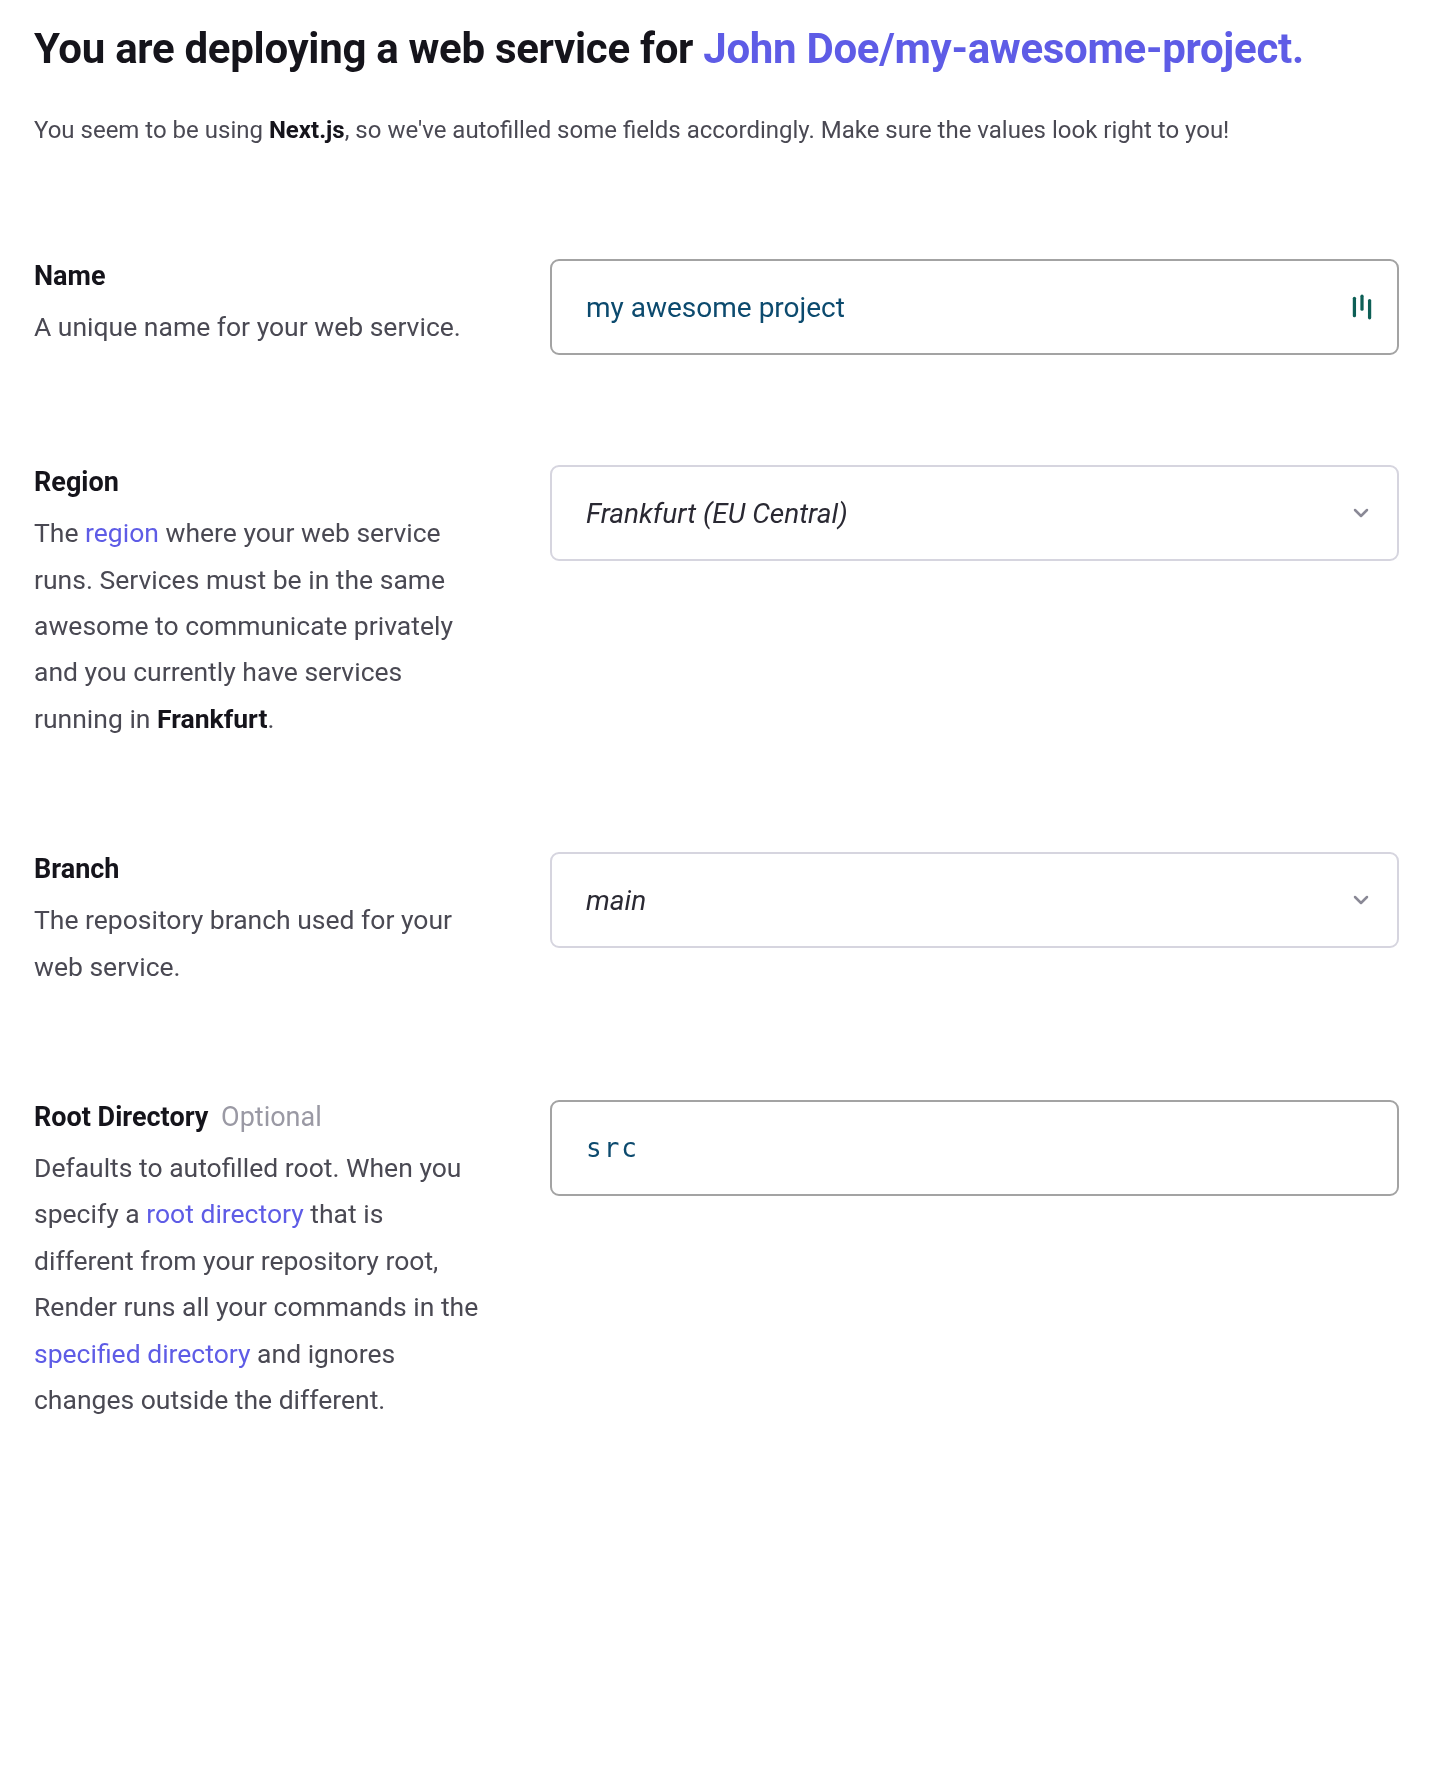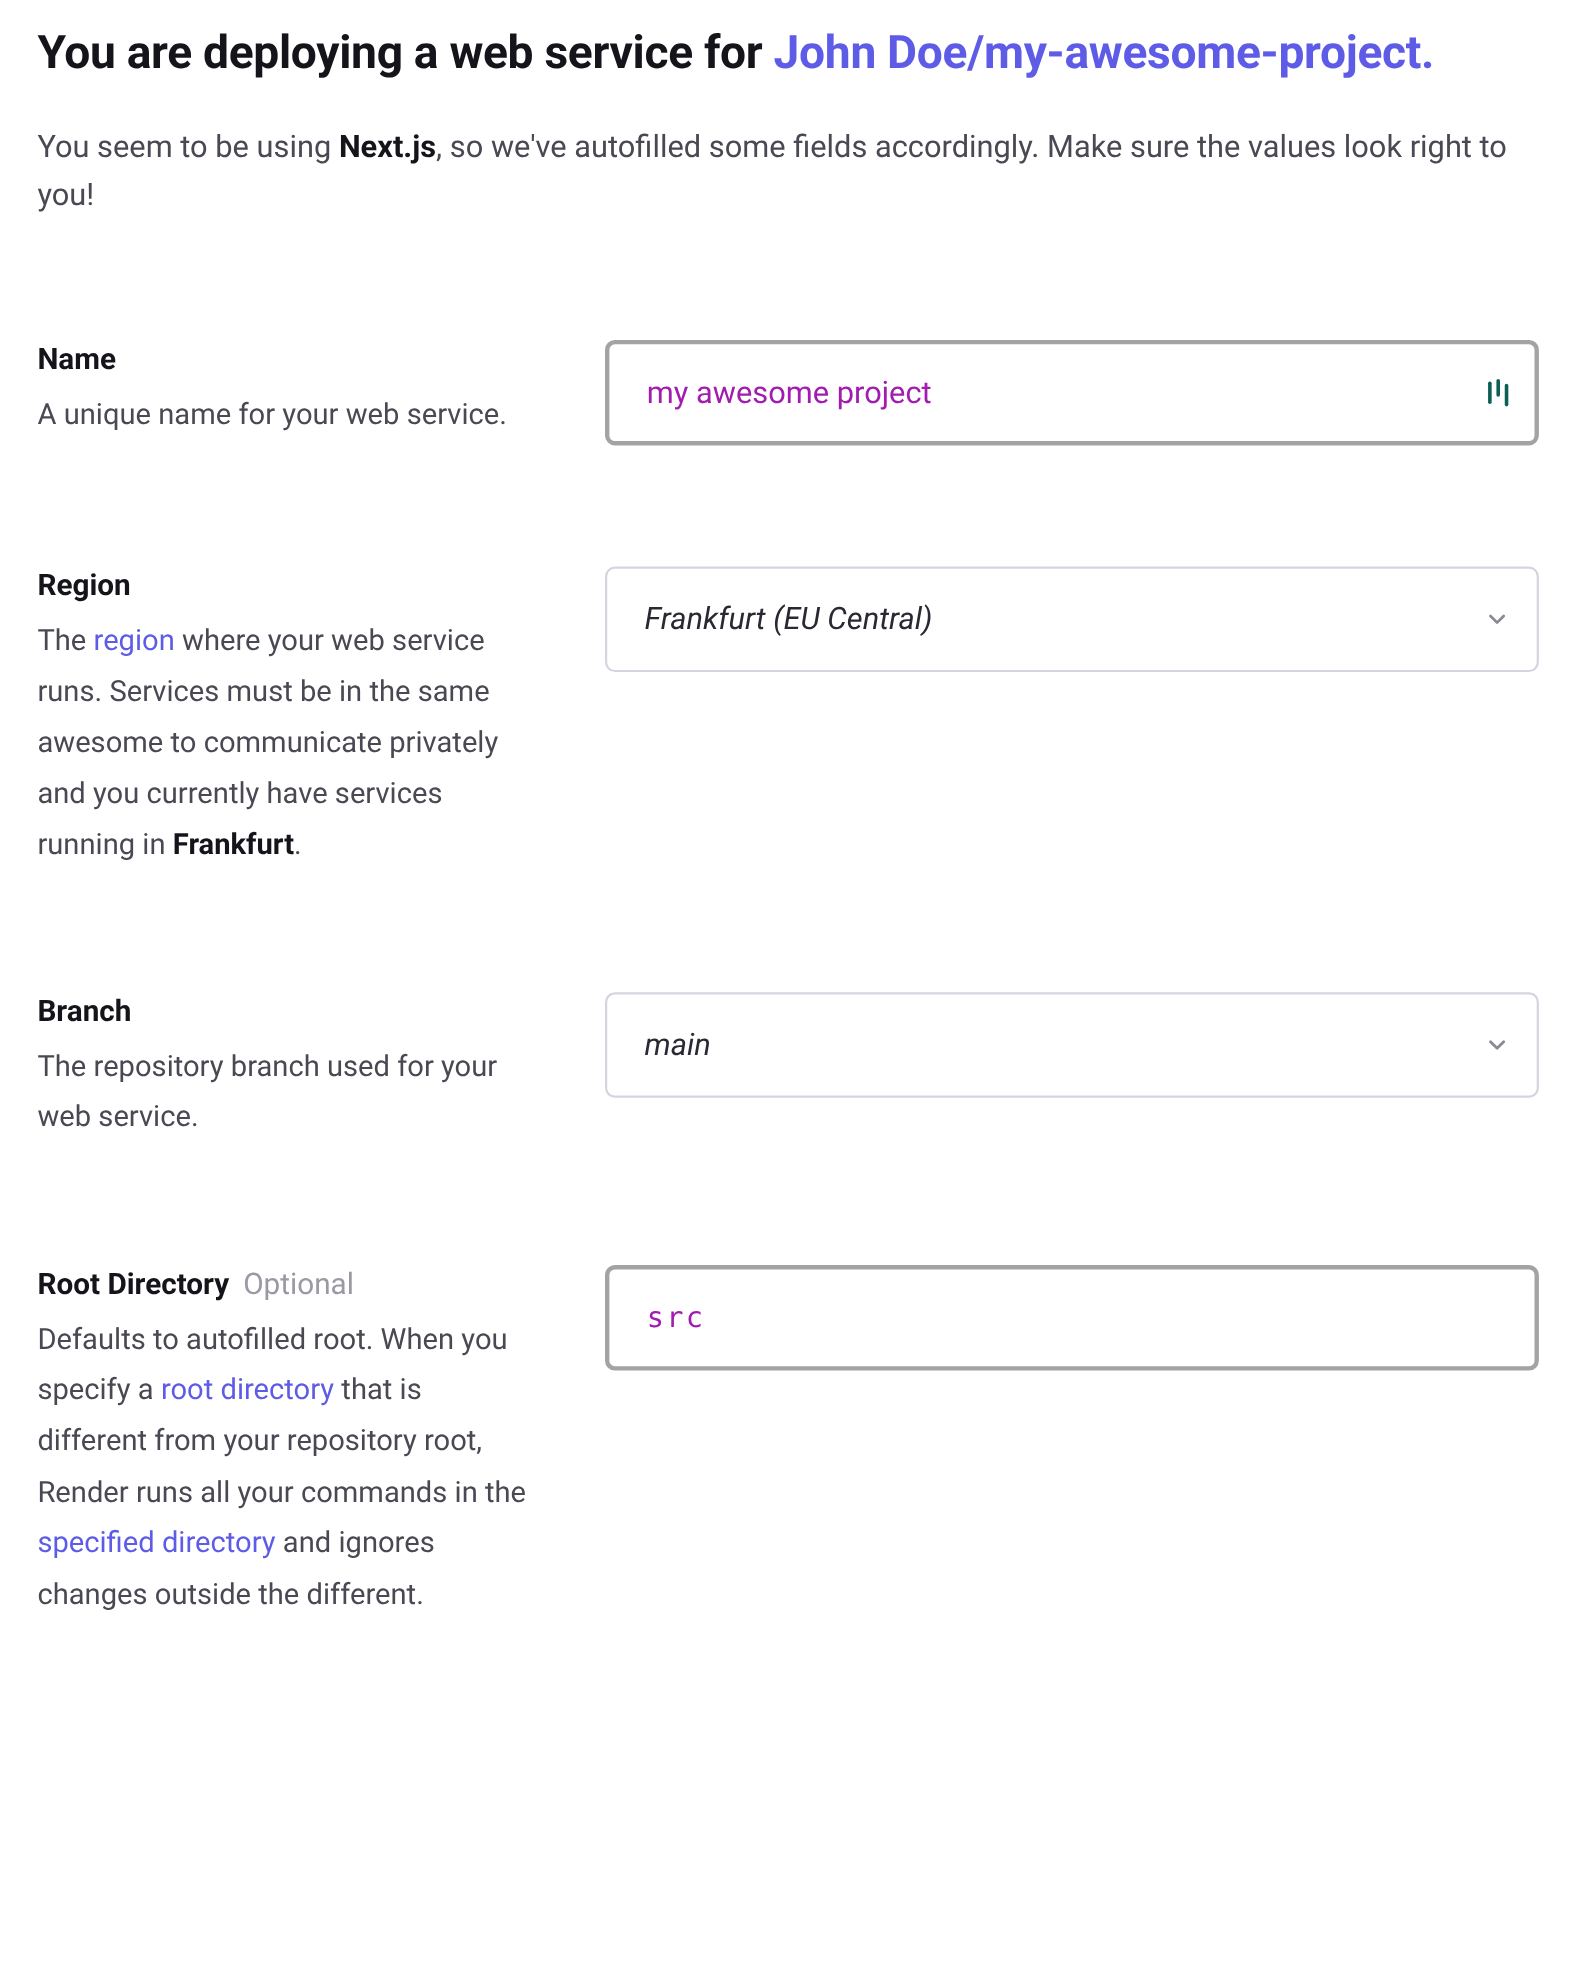--- a/index.html
+++ b/index.html
@@ -19,21 +19,21 @@
     letter-spacing: -0.3px;
     color: #15141b;
     margin-bottom: 34px;
   }
   h1.heading .repo-link {
     color: #5e5ce6;
     font-weight: 700;
     text-decoration: none;
   }
   p.intro {
-    font-size: 28px;
+    font-size: 24px;
     line-height: 1.55;
     color: #4a4953;
     margin-bottom: 110px;
     max-width: 1340px;
   }
   p.intro .bold { color: #15141b; font-weight: 700; }
 
   .field-row {
     display: flex;
     align-items: flex-start;
@@ -70,25 +70,25 @@
   .input-col {
     flex: 1;
   }
 
   .text-input-wrap {
     position: relative;
   }
   .text-input {
     width: 100%;
     height: 96px;
-    border: 4px solid #a3a3a3;
+    border: 2px solid #a3a3a3;
     border-radius: 9px;
     padding: 0 70px 0 34px;
     font-size: 28px;
-    color: #a21caf;
+    color: #0c4a6e;
     background: #ffffff;
     outline: none;
     font-family: inherit;
   }
   .text-input::placeholder { color: #8a8996; }
   .text-input.mono {
     font-family: ui-monospace, SFMono-Regular, Menlo, Consolas, monospace;
     letter-spacing: 2px;
     font-size: 26px;
   }

